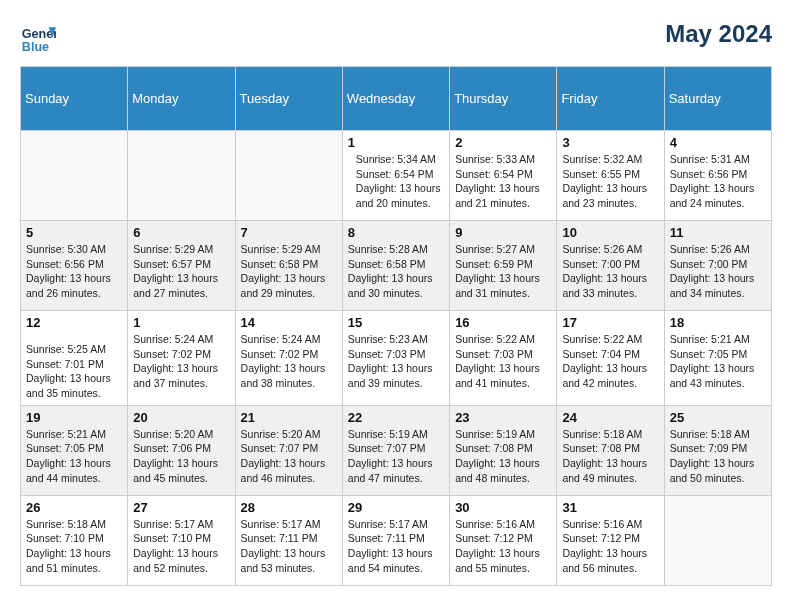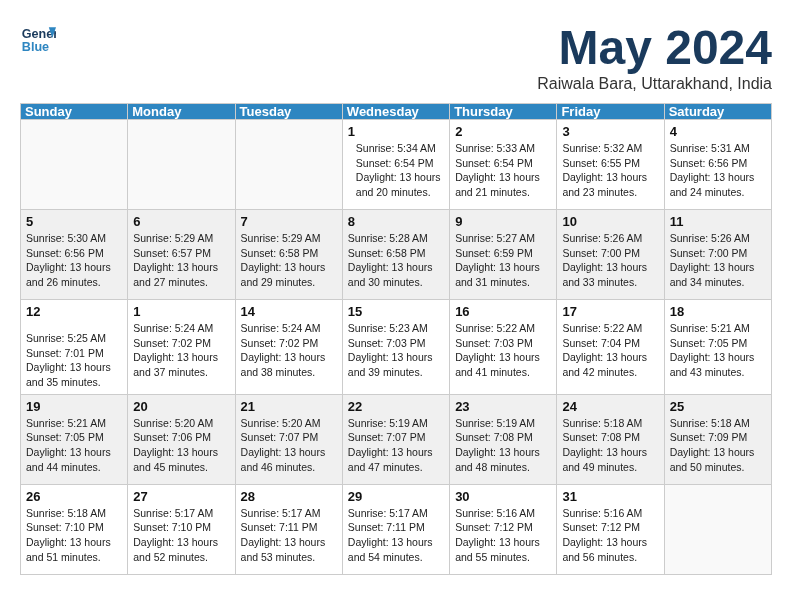--- a/index.html
+++ b/index.html
@@ -22,41 +22,41 @@
       gap: 4px;
     }
     .logo-icon {
       width: 36px;
       height: 36px;
     }
     .title-block {
       text-align: right;
     }
     .month-title {
-      font-size: 48px;
+      font-size: 24px;
       font-weight: bold;
       color: #1a3a5c;
     }
     .location-title {
       font-size: 16px;
       color: #333;
       font-weight: normal;
     }
     .calendar {
       width: 100%;
       border-collapse: collapse;
       font-size: 11px;
     }
     .calendar th {
       background: #2e86c1;
       color: #fff;
-      padding: 0 4px;
+      padding: 24px 4px;
       text-align: left;
       font-size: 13px;
-      font-weight: bold;
+      font-weight: normal;
       border: 1px solid #ccc;
     }
     .calendar td {
       border: 1px solid #ccc;
       vertical-align: top;
       padding: 4px 5px;
       height: 90px;
       width: 107px;
     }
     .day-number {
@@ -84,21 +84,20 @@
 <div class="header">
   <div class="logo">
     <svg class="logo-icon" viewBox="0 0 40 40">
       <text x="2" y="20" font-size="14" font-weight="bold" fill="#1a3a5c">General</text>
       <text x="2" y="34" font-size="14" font-weight="bold" fill="#2e86c1">Blue</text>
       <polygon points="32,8 40,8 36,20" fill="#2e86c1"></polygon>
     </svg>
   </div>
   <div class="title-block">
     <div class="month-title">May 2024</div>
-    <div class="location-title">Raiwala Bara, Uttarakhand, India</div>
   </div>
 </div>
 
 <table class="calendar">
   <thead>
     <tr>
     <th>Sunday</th>
         <th>Monday</th>
         <th>Tuesday</th>
         <th>Wednesday</th>

